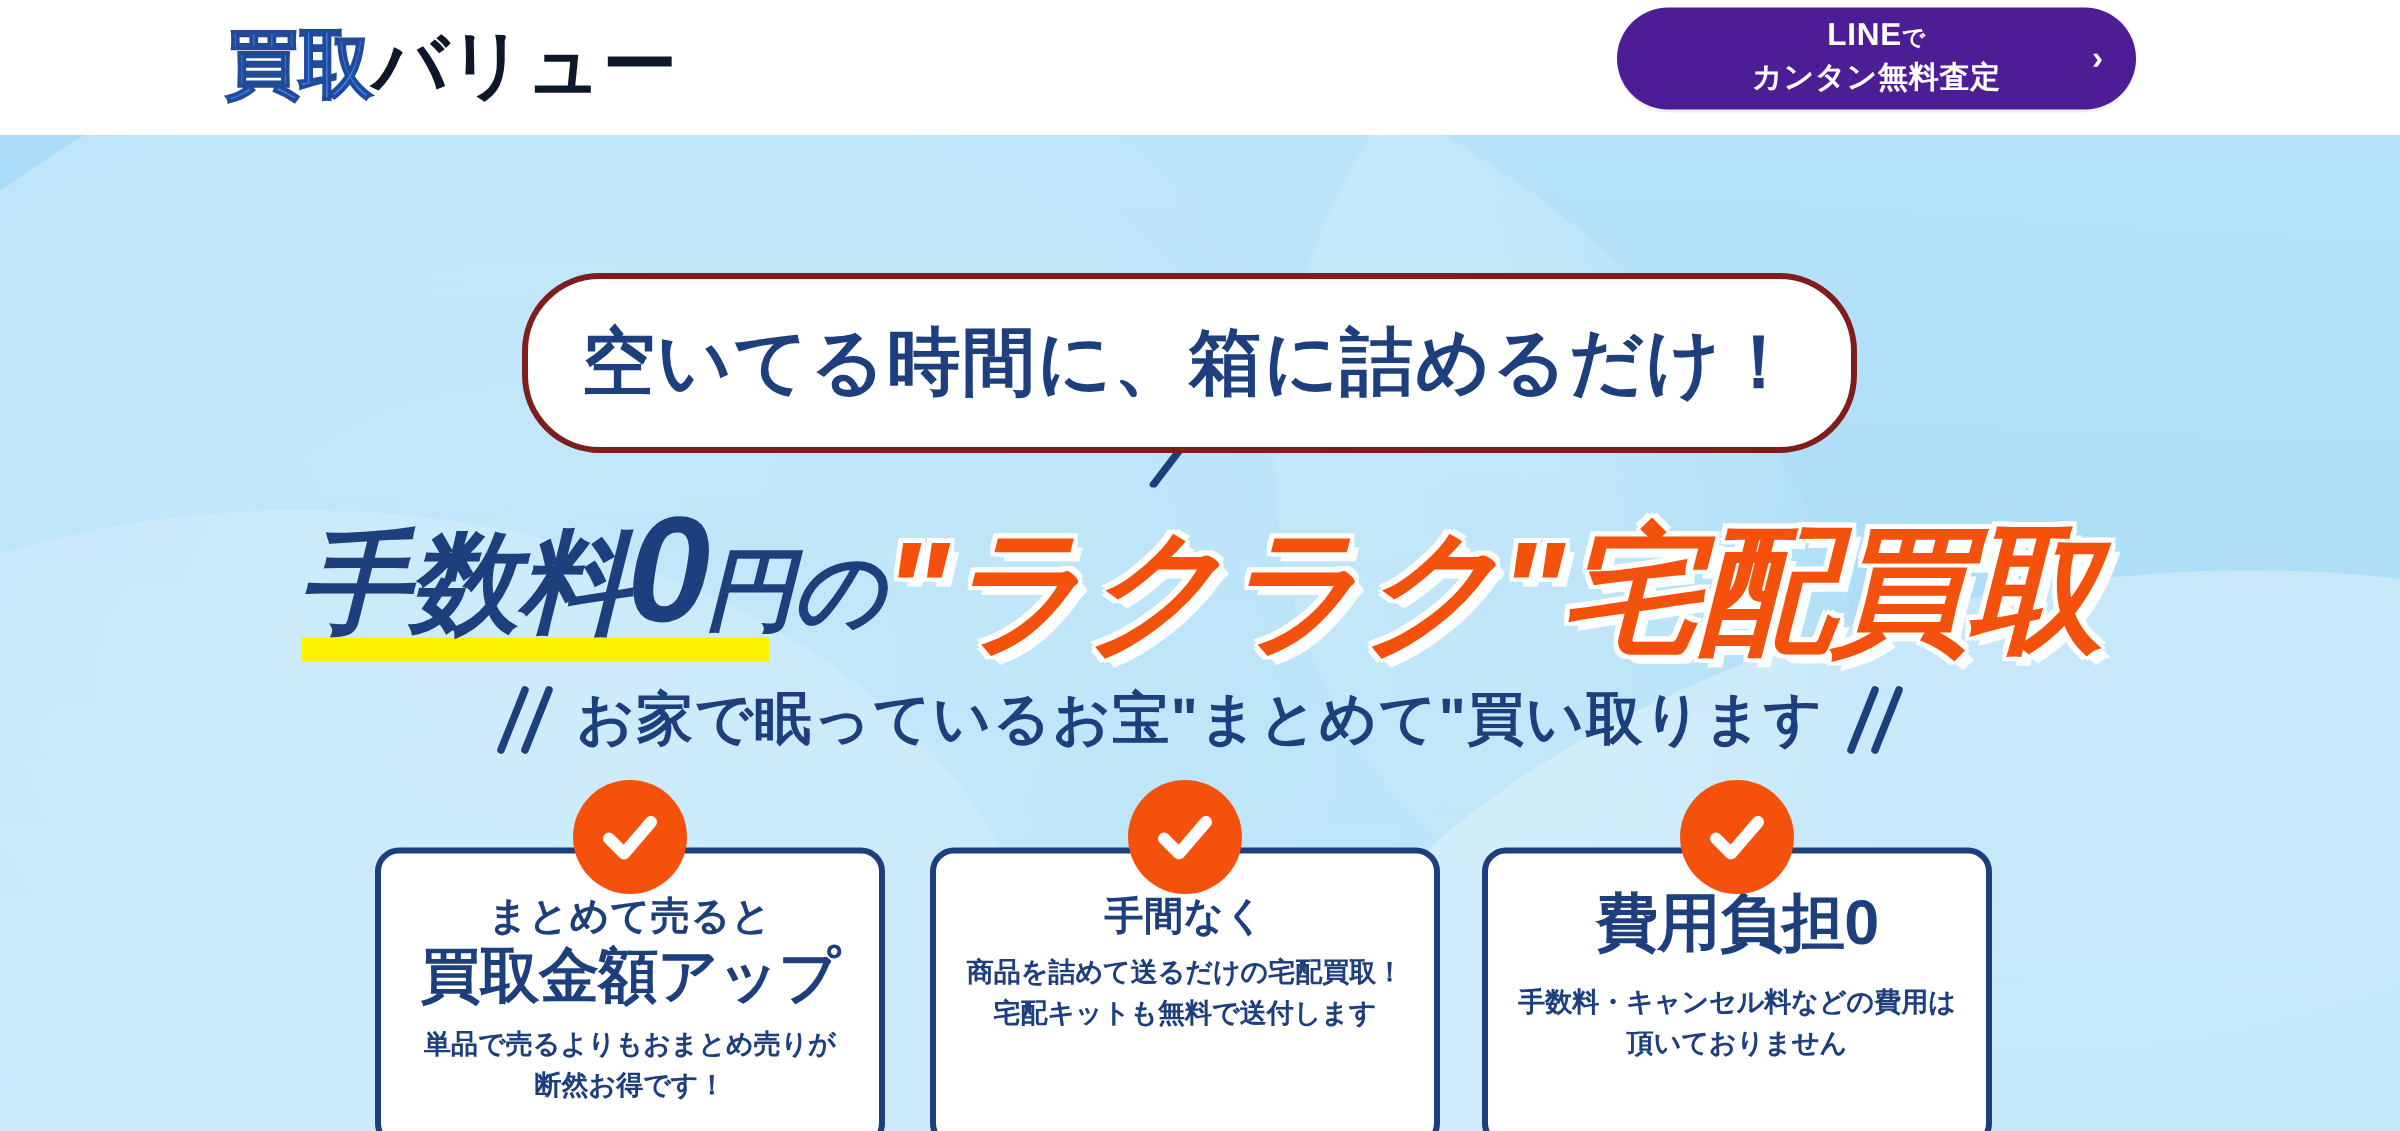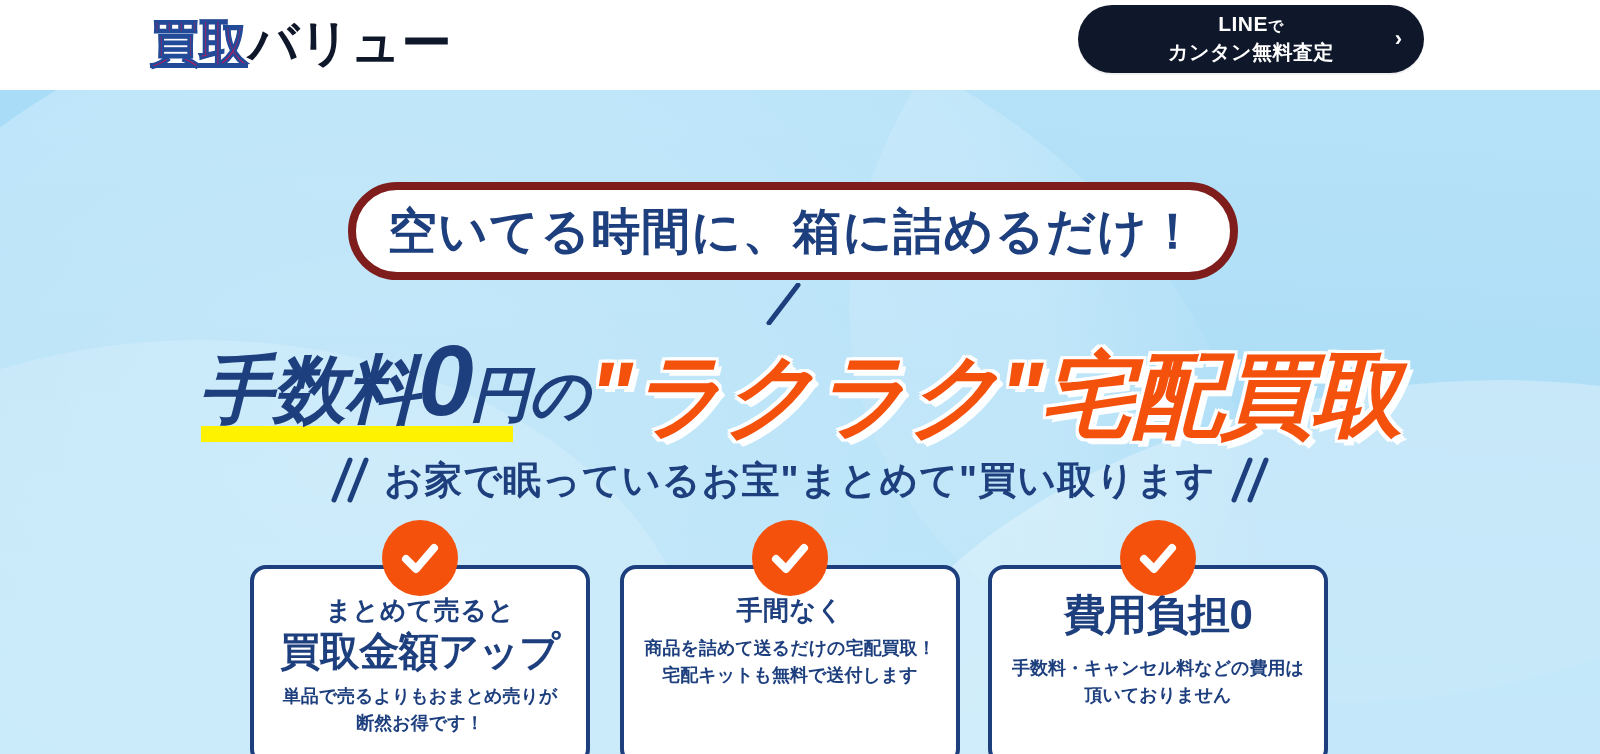--- a/index.html
+++ b/index.html
@@ -15,32 +15,31 @@
   .header {
     position:absolute; left:0; top:0; width:1600px; height:90px;
     background:#ffffff; z-index:40;
   }
   .logo {
     position:absolute; left:150px; top:8px;
     font-size:50px; font-weight:bold; letter-spacing:-1px;
     white-space:nowrap; line-height:70px;
   }
   .logo .kaitori {
-    color:#be185d;
-    text-decoration:underline;
+    color:#3b82f6;
     -webkit-text-stroke:1px #214a99;
   }
   .logo .value {
     color:#0f172a; font-style:normal;
     letter-spacing:0px;
   }
   .line-btn {
     position:absolute; left:1078px; top:5px;
     width:346px; height:68px;
-    background:#0f172a;
+    background:#4c1d95;
     border-radius:34px;
     color:#ffffff;
     text-align:center;
     cursor:pointer;
     box-shadow:0 2px 0 rgba(0,0,0,0.06);
   }
   .line-btn .l1 {
     display:block; font-size:21px; font-weight:bold; line-height:22px;
     padding-top:8px; letter-spacing:0.5px;
   }
@@ -83,23 +82,23 @@
   .swoop2 {
     position:absolute; left:-300px; top:250px;
     width:1000px; height:700px;
     background:rgba(255,255,255,0.16);
     border-radius:50%;
   }
 
   
   .bubble {
     position:absolute; left:348px; top:182px;
-    width:890px; height:98px;
+    width:890px; height:120px;
     background:#ffffff;
-    border:8px solid #7f1d1d;
+    border:4px solid #7f1d1d;
     border-radius:52px;
     z-index:8;
     display:flex; align-items:center; justify-content:center;
   }
   .bubble-text {
     font-size:49px; font-weight:bold; color:#1e3f7e;
     letter-spacing:1px; white-space:nowrap; line-height:1;
   }
   .bubble-tail {
     position:absolute; left:765px; top:283px;

